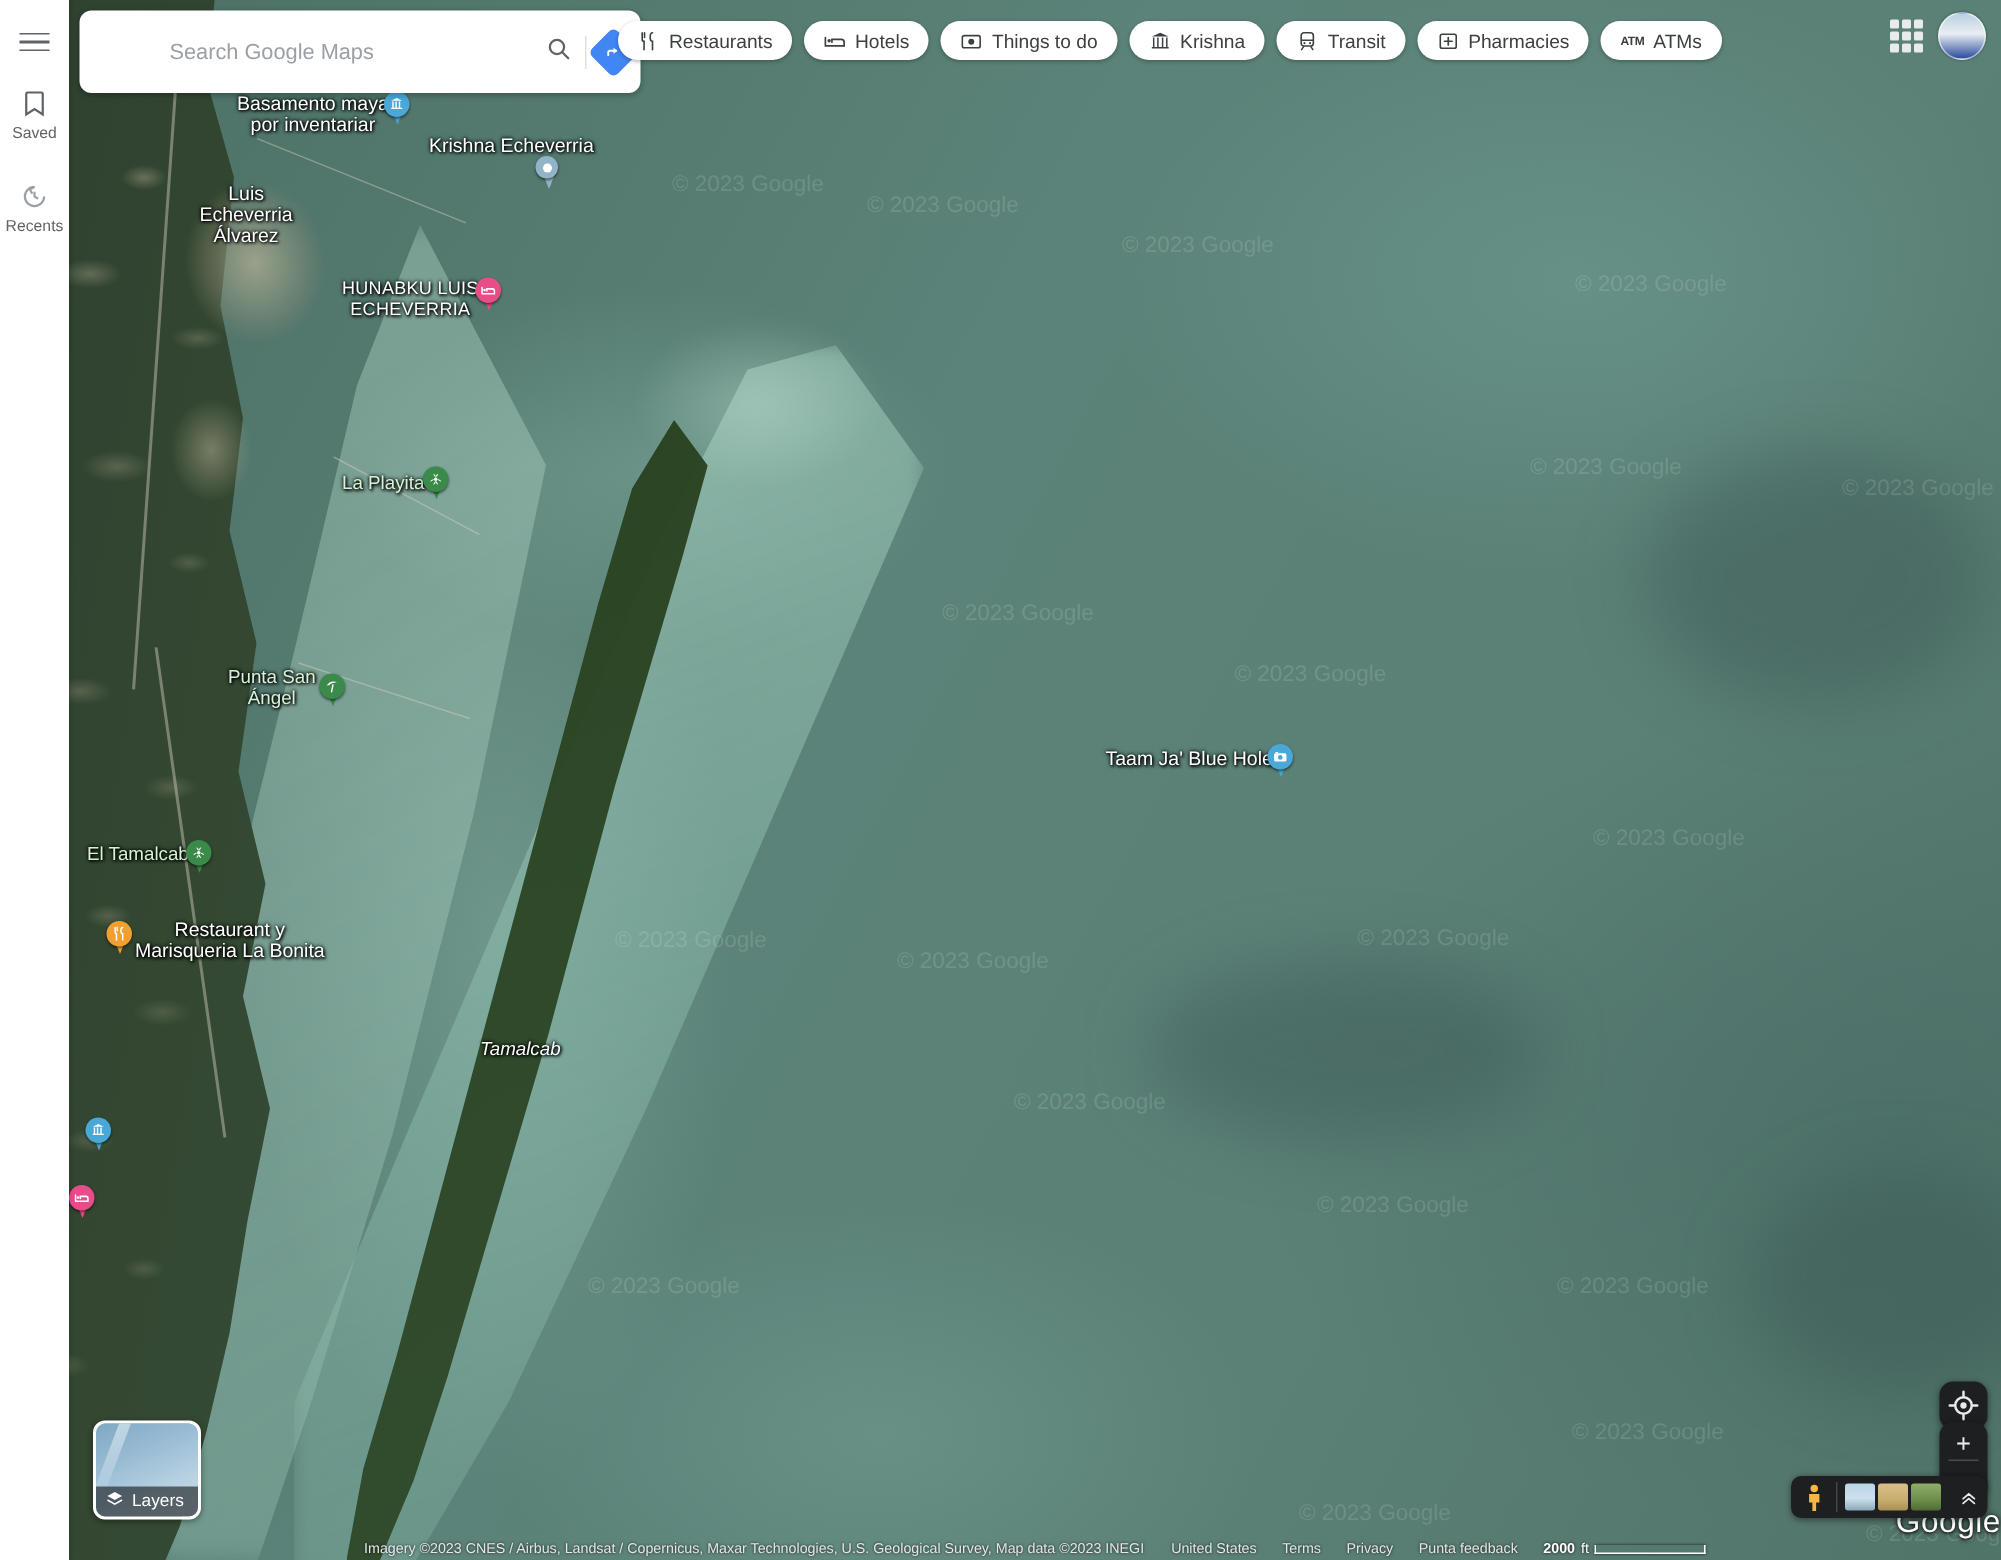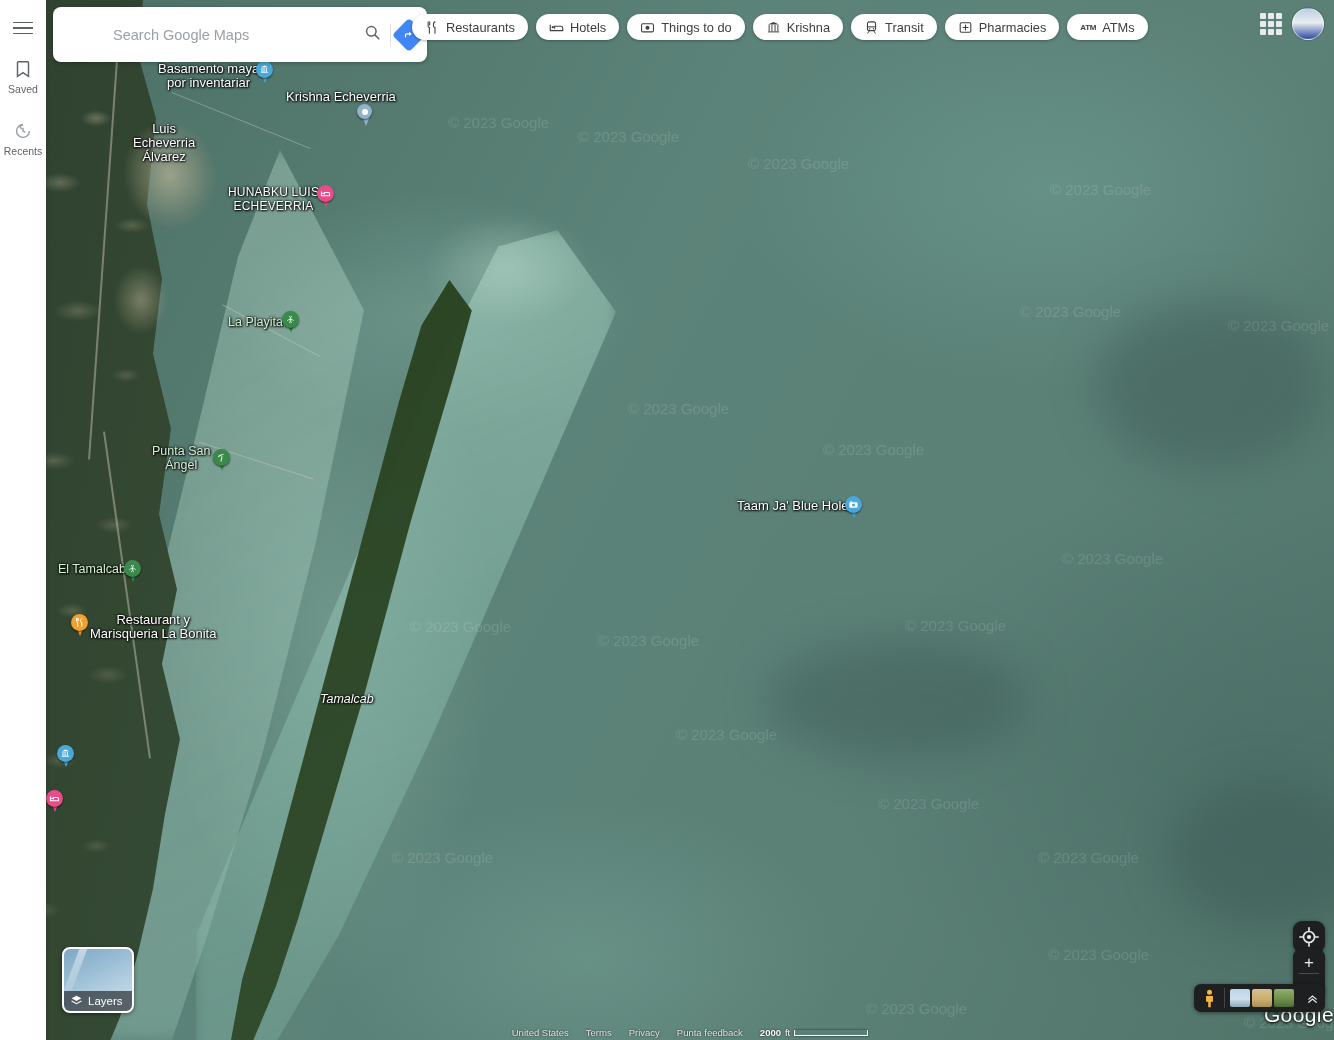--- a/index.html
+++ b/index.html
@@ -567,19 +567,20 @@
     <svg width="15" height="15" viewBox="0 0 24 24">
       <path d="M6 13l6-5 6 5M6 18l6-5 6 5" fill="none" stroke="#e8eaed" stroke-width="1.9" stroke-linecap="round"></path>
     </svg>
   </div>
 </div>
 
 <div id="google-wm">
   <span>Google</span>
 </div>
 <div id="attrib">
+  <span class="imagery">Imagery ©2023 CNES / Airbus, Landsat / Copernicus, Maxar Technologies, U.S. Geological Survey, Map data ©2023 INEGI</span>
   <span id="attrib-links"><a href="#">United States</a><a href="#">Terms</a><a href="#">Privacy</a><a href="#">Punta feedback</a></span>
   <span class="scale-wrap">
     <span class="scale-txt">2000</span>
     <span class="scale-txt scale-unit">ft</span>
     <span class="scale-bar"></span>
   </span>
 </div>
 
 </body></html>

